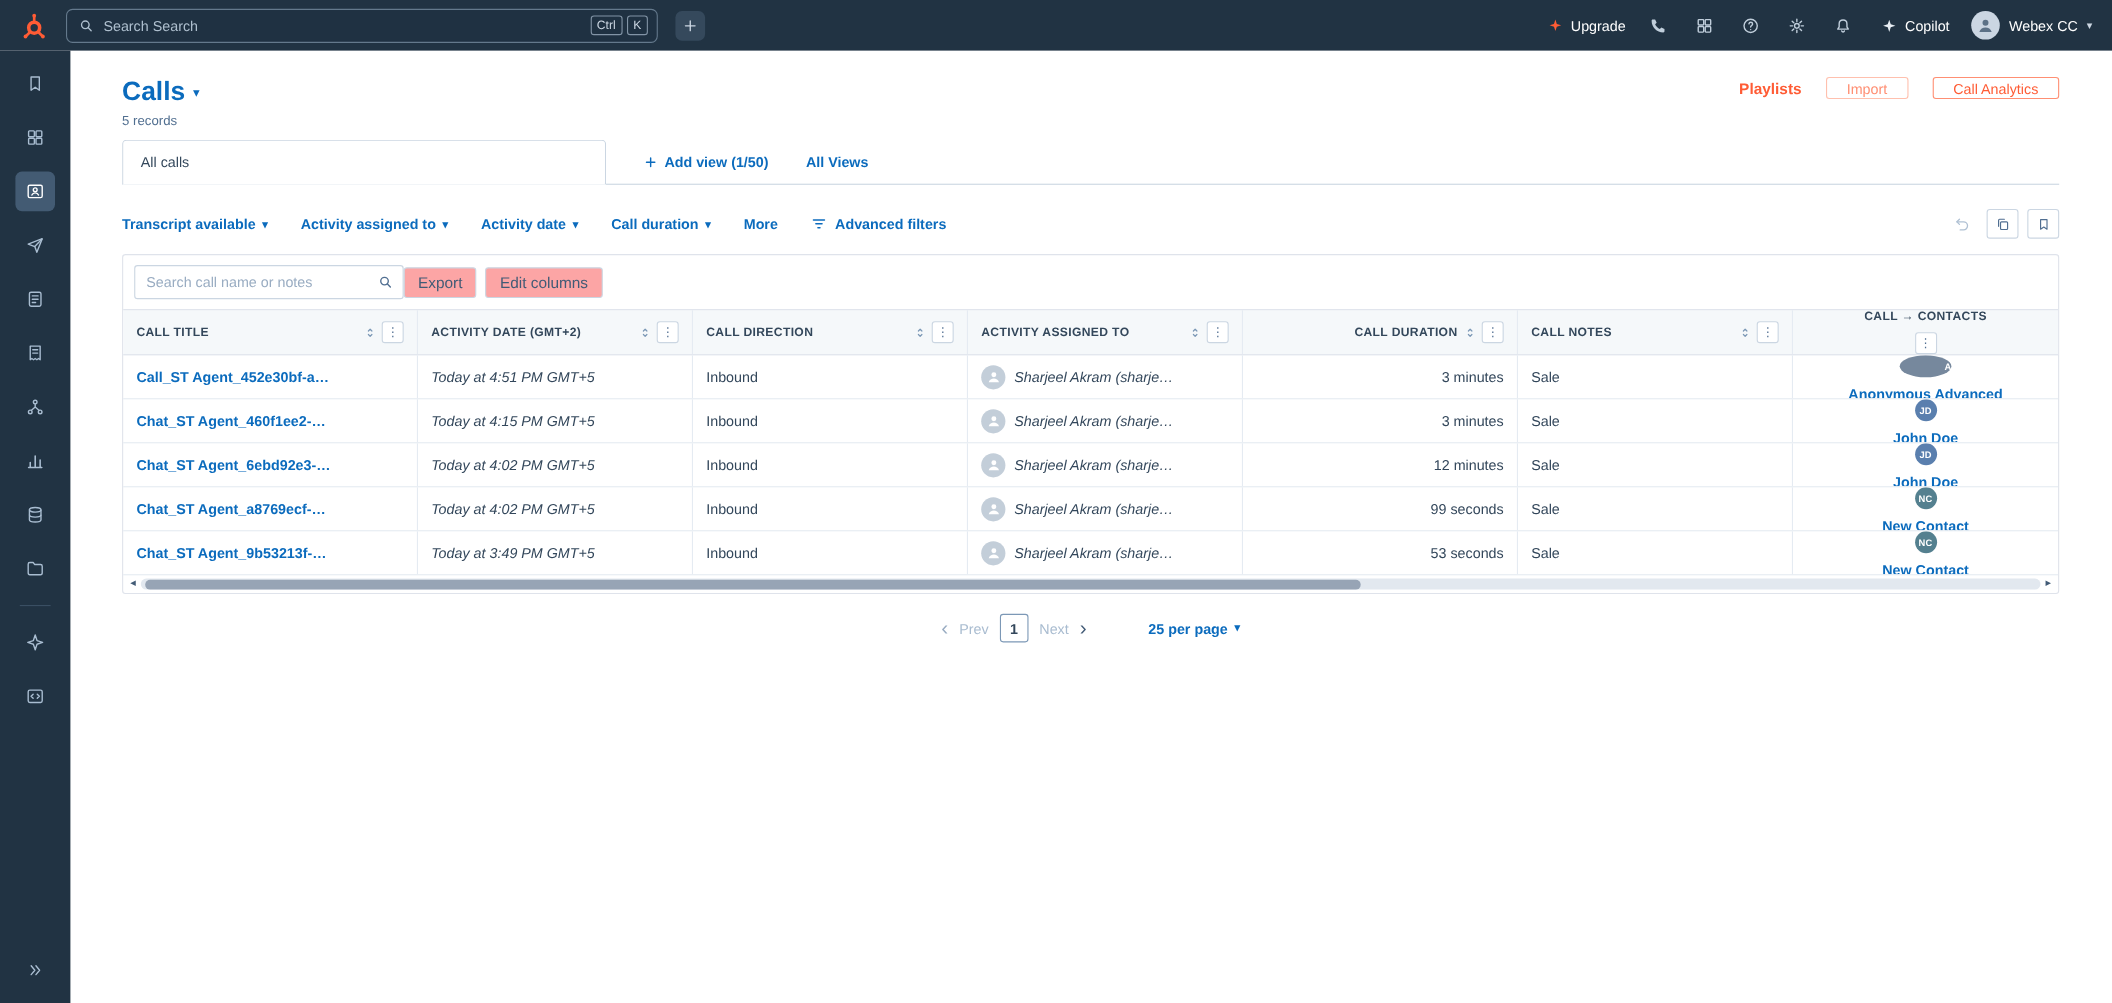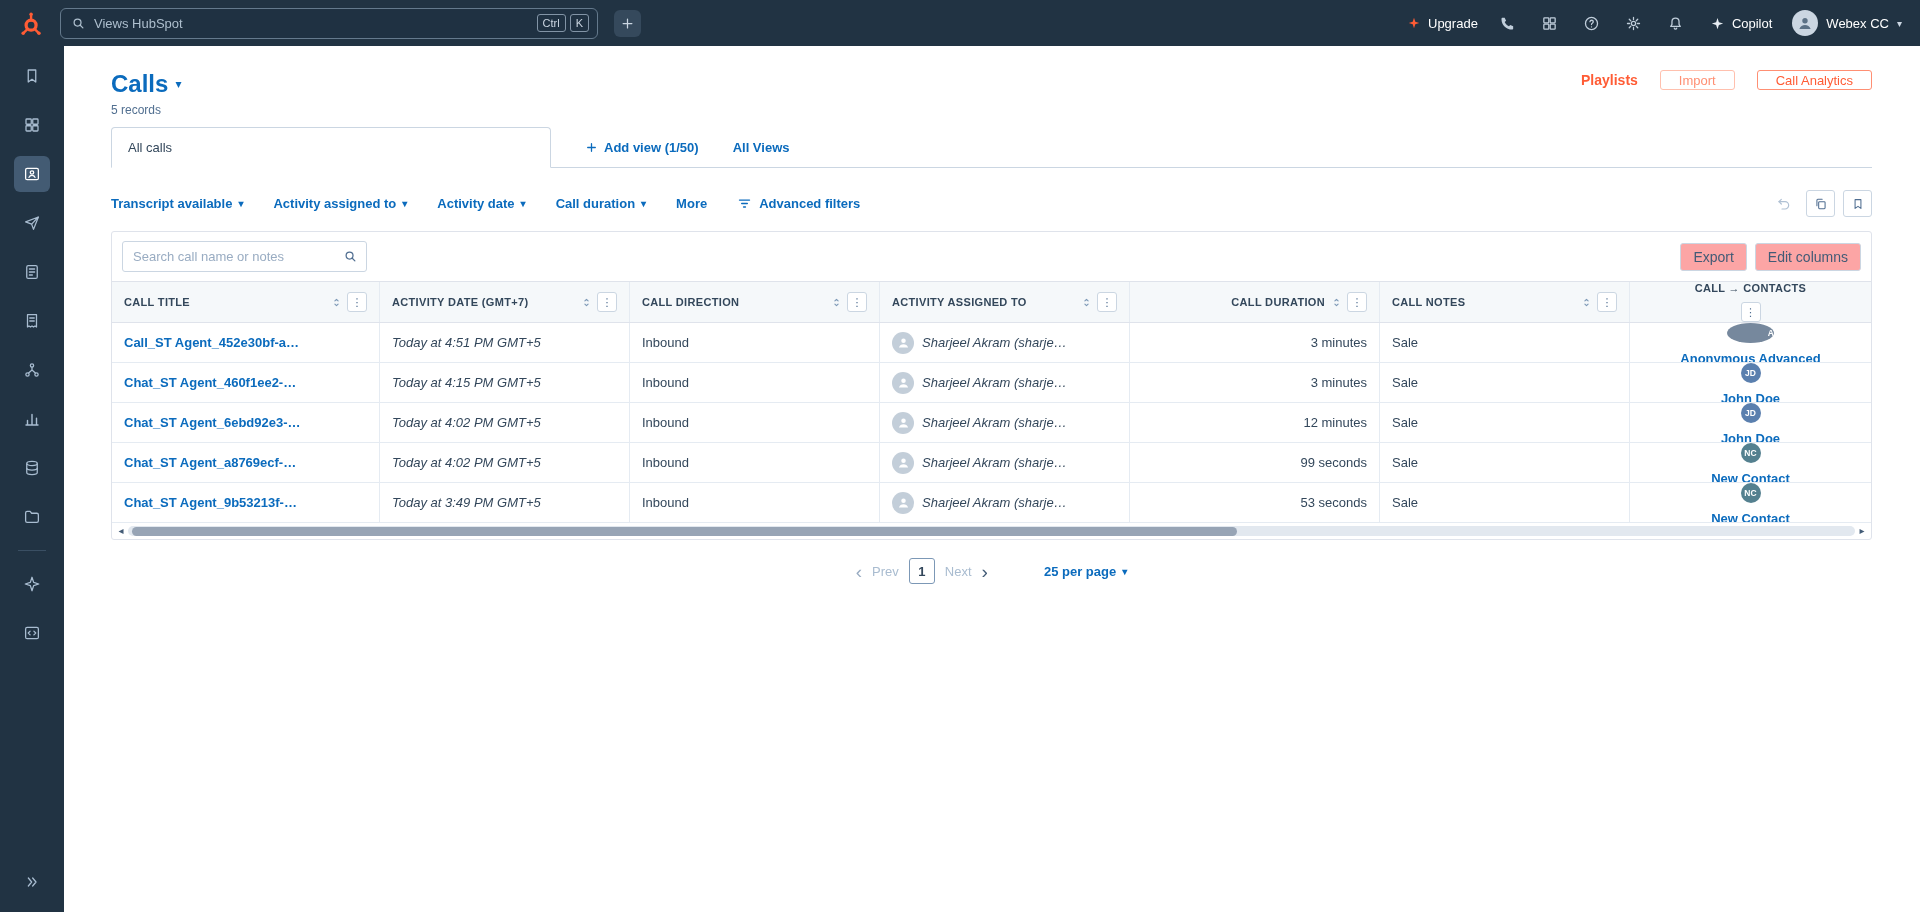--- a/index.html
+++ b/index.html
@@ -69,21 +69,21 @@
   .f-caret { font-size:10px; color:#0b6bbd; }
   .f-adv { display:flex; align-items:center; gap:7px; color:#0b6bbd; font-size:13px; font-weight:600; cursor:pointer; }
   .f-right { margin-left:auto; display:flex; align-items:center; gap:8px; }
   .mini-icon { color:#b0c1d4; background:none; border:none; width:28px; height:26px; display:flex;
                align-items:center; justify-content:center; cursor:pointer; }
   .mini-btn { width:29px; height:27px; border:1px solid #cbd6e2; border-radius:3px; background:#fff; color:#506e91;
               display:flex; align-items:center; justify-content:center; cursor:pointer; }
 
   
   .card { margin-top:14px; border:1px solid #dfe3eb; border-radius:3px; background:#fff; }
-  .card-toolbar { display:flex; align-items:center; justify-content:space-between; padding:9px 10px; }
+  .card-toolbar { display:flex; align-items:center; padding:9px 10px; }
   .tsearch { width:245px; height:31px; border:1px solid #cbd6e2; border-radius:3px; background:#fff;
              display:flex; align-items:center; padding:0 8px 0 10px; }
   .tsearch input { flex:1; border:none; outline:none; font-size:13px; color:#33475b; font-family:inherit; background:transparent; }
   .tsearch input::placeholder { color:#99acc2; }
   .tsearch .mag { color:#506e91; display:flex; }
   .tb-btns { display:flex; gap:8px; }
   .btn-grey { height:28px; padding:0 12px; background:#fca5a5; border:1px solid #cbd6e2; color:#425b76;
               font-size:14px; border-radius:3px; cursor:pointer; font-family:inherit; }
 
   .trow { display:flex; }
@@ -140,21 +140,21 @@
           <circle cx="20.3" cy="21.4" r="1.6" fill="currentColor" stroke="none"></circle>
         </svg>
       </span>
       <div class="gsearch">
         <span style="color:#aebfce;display:flex;">
           <svg width="15" height="15" viewBox="0 0 24 24" fill="none" stroke="currentColor" stroke-width="2" stroke-linecap="round">
               <circle cx="10.5" cy="10.5" r="5.5"></circle>
               <path d="M14.8 14.8 19 19"></path>
             </svg>
         </span>
-        <span class="ph">Views HubSpot</span>
+        <span class="ph">Search Search</span>
         <span class="keycaps">
           <span class="keycap">Ctrl</span>
           <span class="keycap">K</span>
         </span>
       </div>
       <button class="tb-addbtn">
         <span style="display:flex;">
           <svg width="15" height="15" viewBox="0 0 24 24" fill="none" stroke="currentColor" stroke-width="2" stroke-linecap="round">
               <path d="M12 5v14M5 12h14"></path>
             </svg>
@@ -412,21 +412,21 @@
           <span class="hicons">
               <span class="sortic">
                 <svg width="11" height="13" viewBox="0 0 24 24" fill="none" stroke="currentColor" stroke-width="2.4" stroke-linecap="round" stroke-linejoin="round">
                   <path d="M8.5 8.5 12 5l3.5 3.5M8.5 15.5 12 19l3.5-3.5"></path>
                 </svg>
               </span>
               <button class="colmenu">⋮</button>
             </span>
         </div>
         <div class="cell hcell c2">
-          <span class="hlabel">ACTIVITY DATE (GMT+7)</span>
+          <span class="hlabel">ACTIVITY DATE (GMT+2)</span>
           <span class="hicons">
               <span class="sortic">
                 <svg width="11" height="13" viewBox="0 0 24 24" fill="none" stroke="currentColor" stroke-width="2.4" stroke-linecap="round" stroke-linejoin="round">
                   <path d="M8.5 8.5 12 5l3.5 3.5M8.5 15.5 12 19l3.5-3.5"></path>
                 </svg>
               </span>
               <button class="colmenu">⋮</button>
             </span>
         </div>
         <div class="cell hcell c3">

